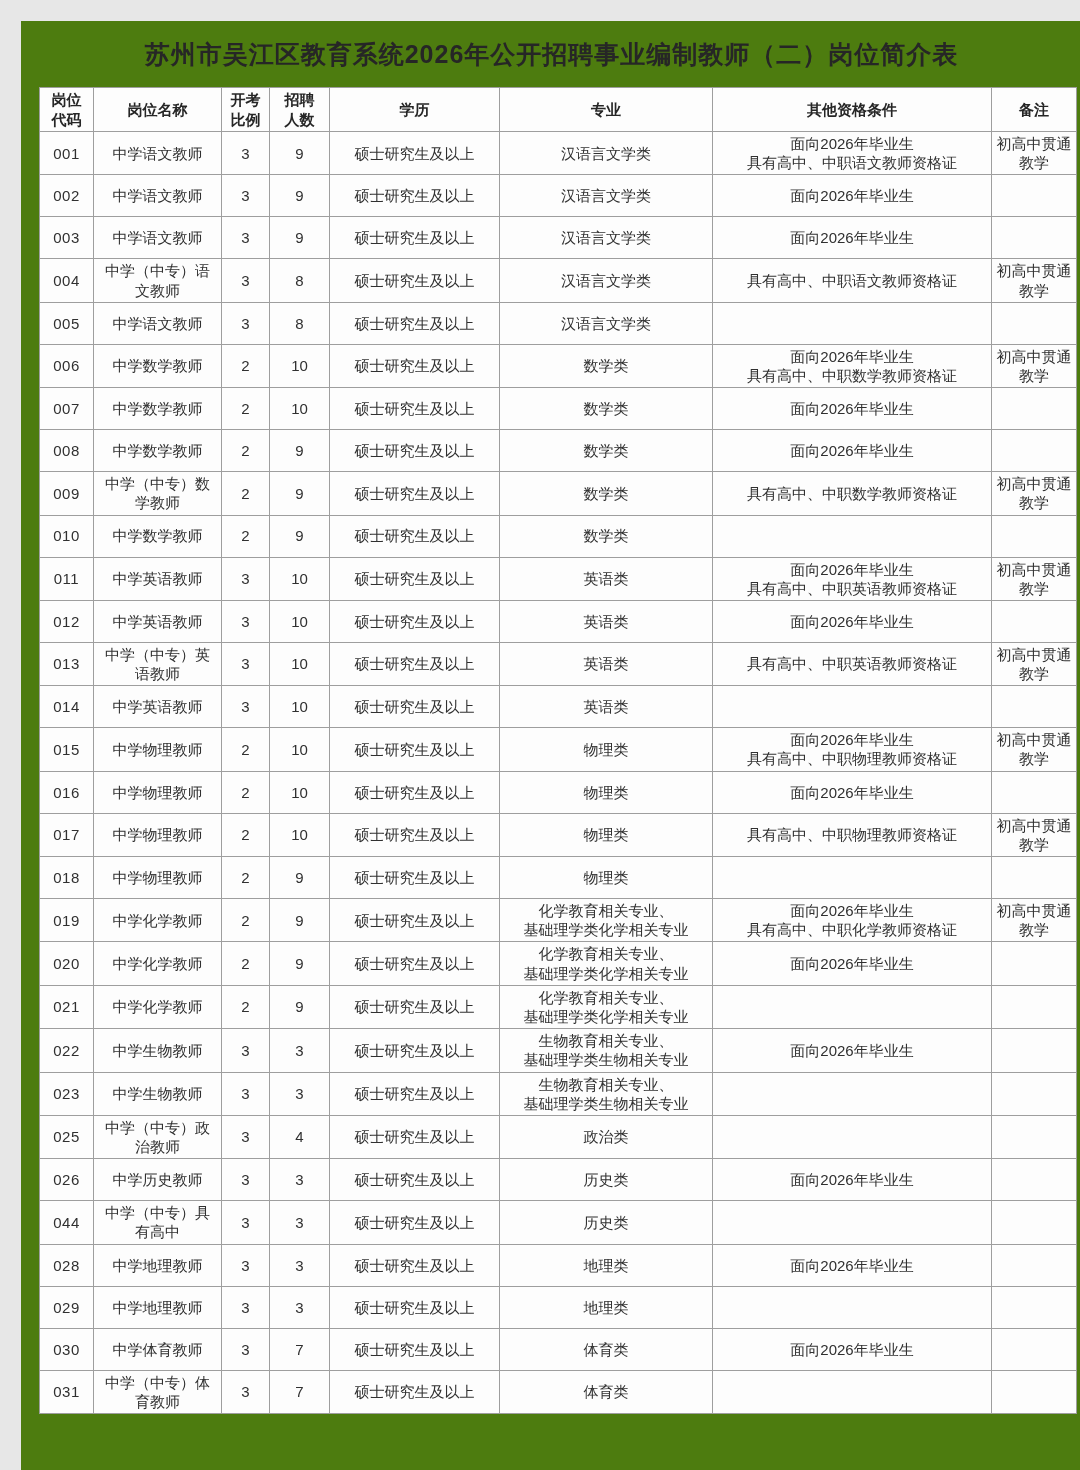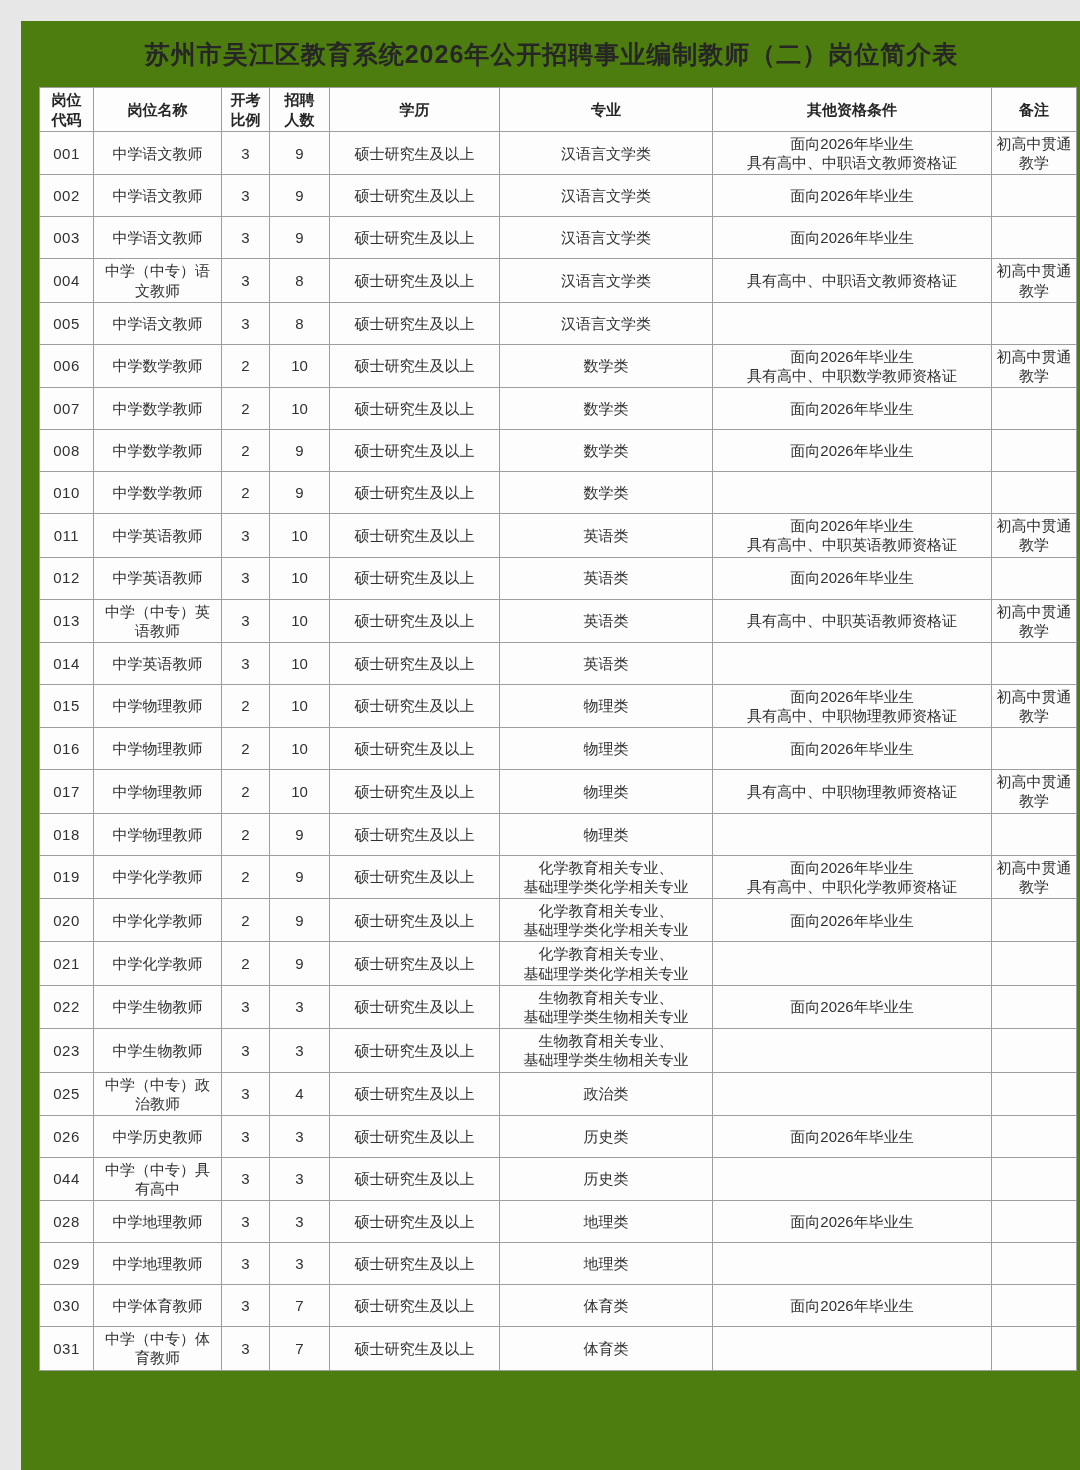--- a/index.html
+++ b/index.html
@@ -167,20 +167,30 @@
           <td class="col-code">008</td>
           <td class="col-name">中学数学教师</td>
           <td class="col-ratio">2</td>
           <td class="col-count">9</td>
           <td class="col-degree">硕士研究生及以上</td>
           <td class="col-major">数学类</td>
           <td class="col-qualification">面向2026年毕业生</td>
           <td class="col-remark"></td>
         </tr>
         <tr>
+          <td class="col-code">009</td>
+          <td class="col-name">中学（中专）数学教师</td>
+          <td class="col-ratio">2</td>
+          <td class="col-count">9</td>
+          <td class="col-degree">硕士研究生及以上</td>
+          <td class="col-major">数学类</td>
+          <td class="col-qualification">具有高中、中职数学教师资格证</td>
+          <td class="col-remark">初高中贯通教学</td>
+        </tr>
+        <tr>
           <td class="col-code">010</td>
           <td class="col-name">中学数学教师</td>
           <td class="col-ratio">2</td>
           <td class="col-count">9</td>
           <td class="col-degree">硕士研究生及以上</td>
           <td class="col-major">数学类</td>
           <td class="col-qualification"></td>
           <td class="col-remark"></td>
         </tr>
         <tr>

